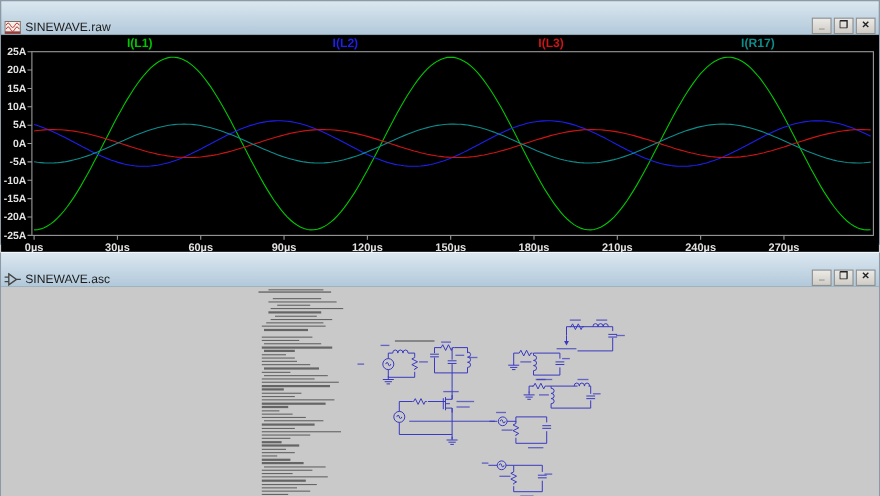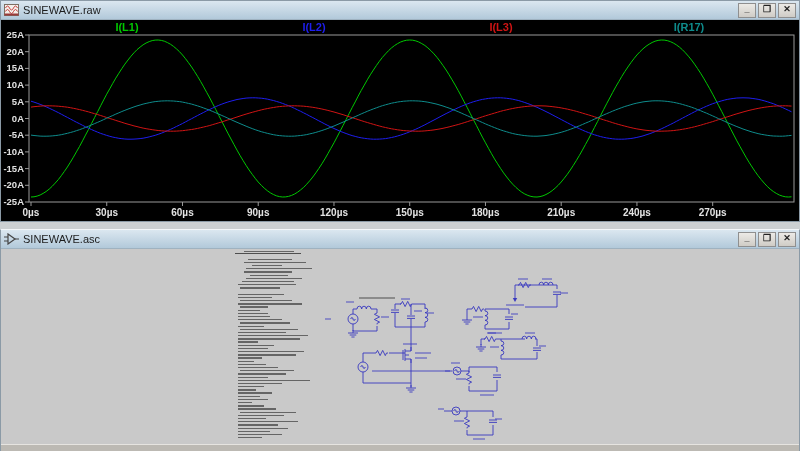--- a/index.html
+++ b/index.html
@@ -1,21 +1,21 @@
 <!DOCTYPE html>
 <html><head>
 <meta charset="utf-8">
 <style>
   html,body{margin:0;padding:0;}
   body{width:800px;height:451px;overflow:hidden;background:#ccd0d2;position:relative;
        font-family:"Liberation Sans",sans-serif;}
   .win{position:absolute;left:0;width:798px;border:1px solid #8b9aa6;background:#000;}
   #w1{top:0;height:220px;}
   #w2{top:229px;height:221px;background:#c9c9c9;border-top:1px solid #f4f7f9;}
-  .titlebar{height:19px;background:linear-gradient(#dbe7f0,#b2c9da);display:flex;align-items:center;
+  .titlebar{height:31px;background:linear-gradient(#dbe7f0,#b2c9da);display:flex;align-items:flex-end;
             padding:0 3px;box-sizing:border-box;font-size:11px;color:#1c1c1c;border-bottom:1px solid #9fb2c0;}
   .ticon{width:15px;height:12px;margin-right:4px;flex:0 0 auto;}
   .btns{margin-left:auto;display:flex;gap:2px;}
   .wbtn{width:16px;height:13px;background:linear-gradient(#eceae6,#cfccc6);border:1px solid #8f8f8f;
         font:bold 9px/10px "Liberation Sans",sans-serif;text-align:center;color:#222;cursor:default;}
   .plot{position:relative;height:201px;background:#000;text-align:center;}
   .schem{position:relative;height:195px;background:#c9c9c9;overflow:hidden;}
   .bstrip{height:6px;background:#bcb9b3;border-top:1px solid #e6e4e0;}
   #netlist{position:absolute;left:237px;top:2px;width:90px;}
   .nl{height:1.3px;background:#3f3f3f;opacity:.72;margin-bottom:1.9px;}

